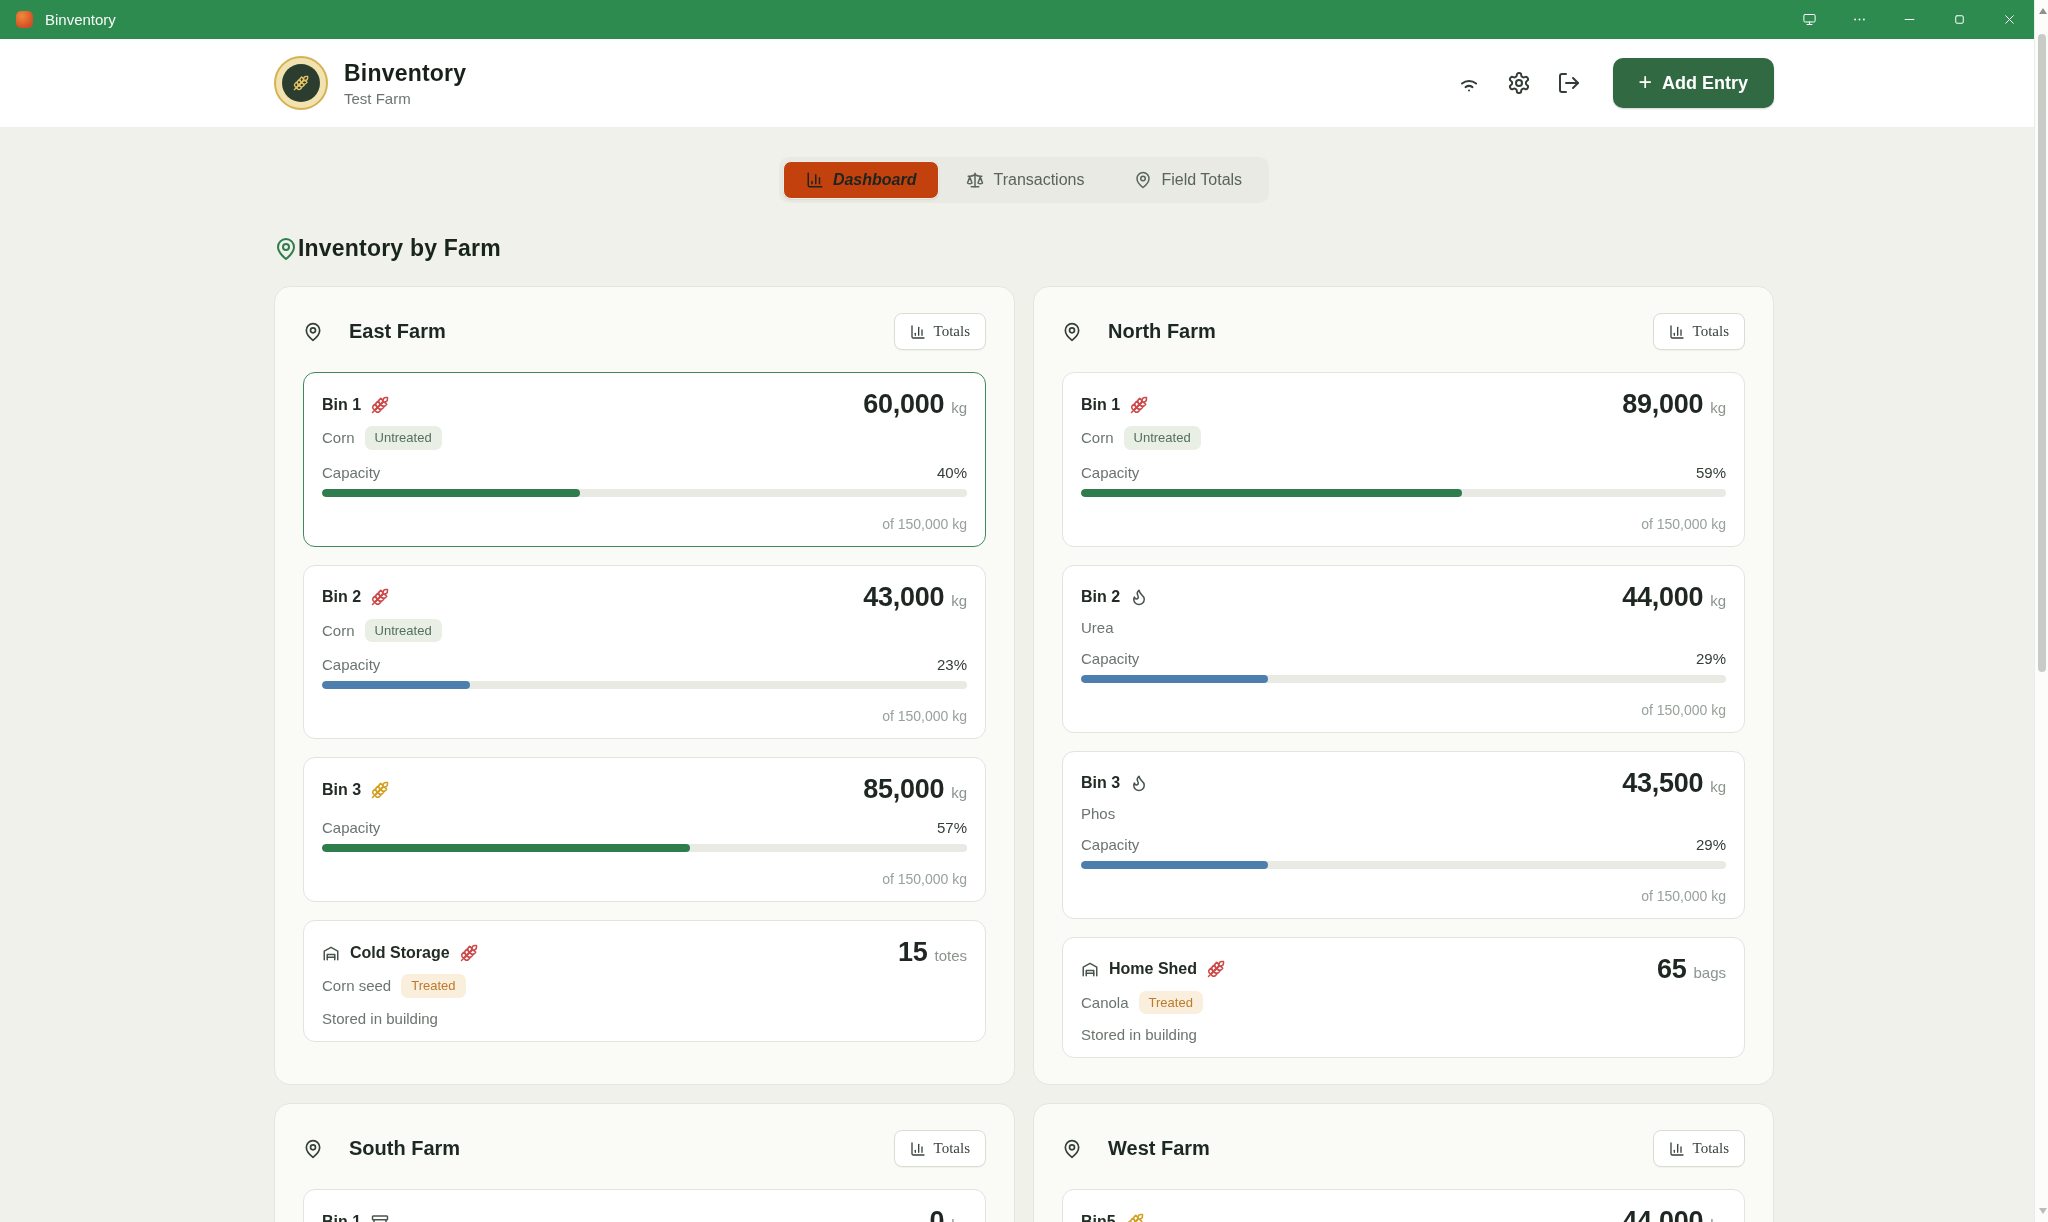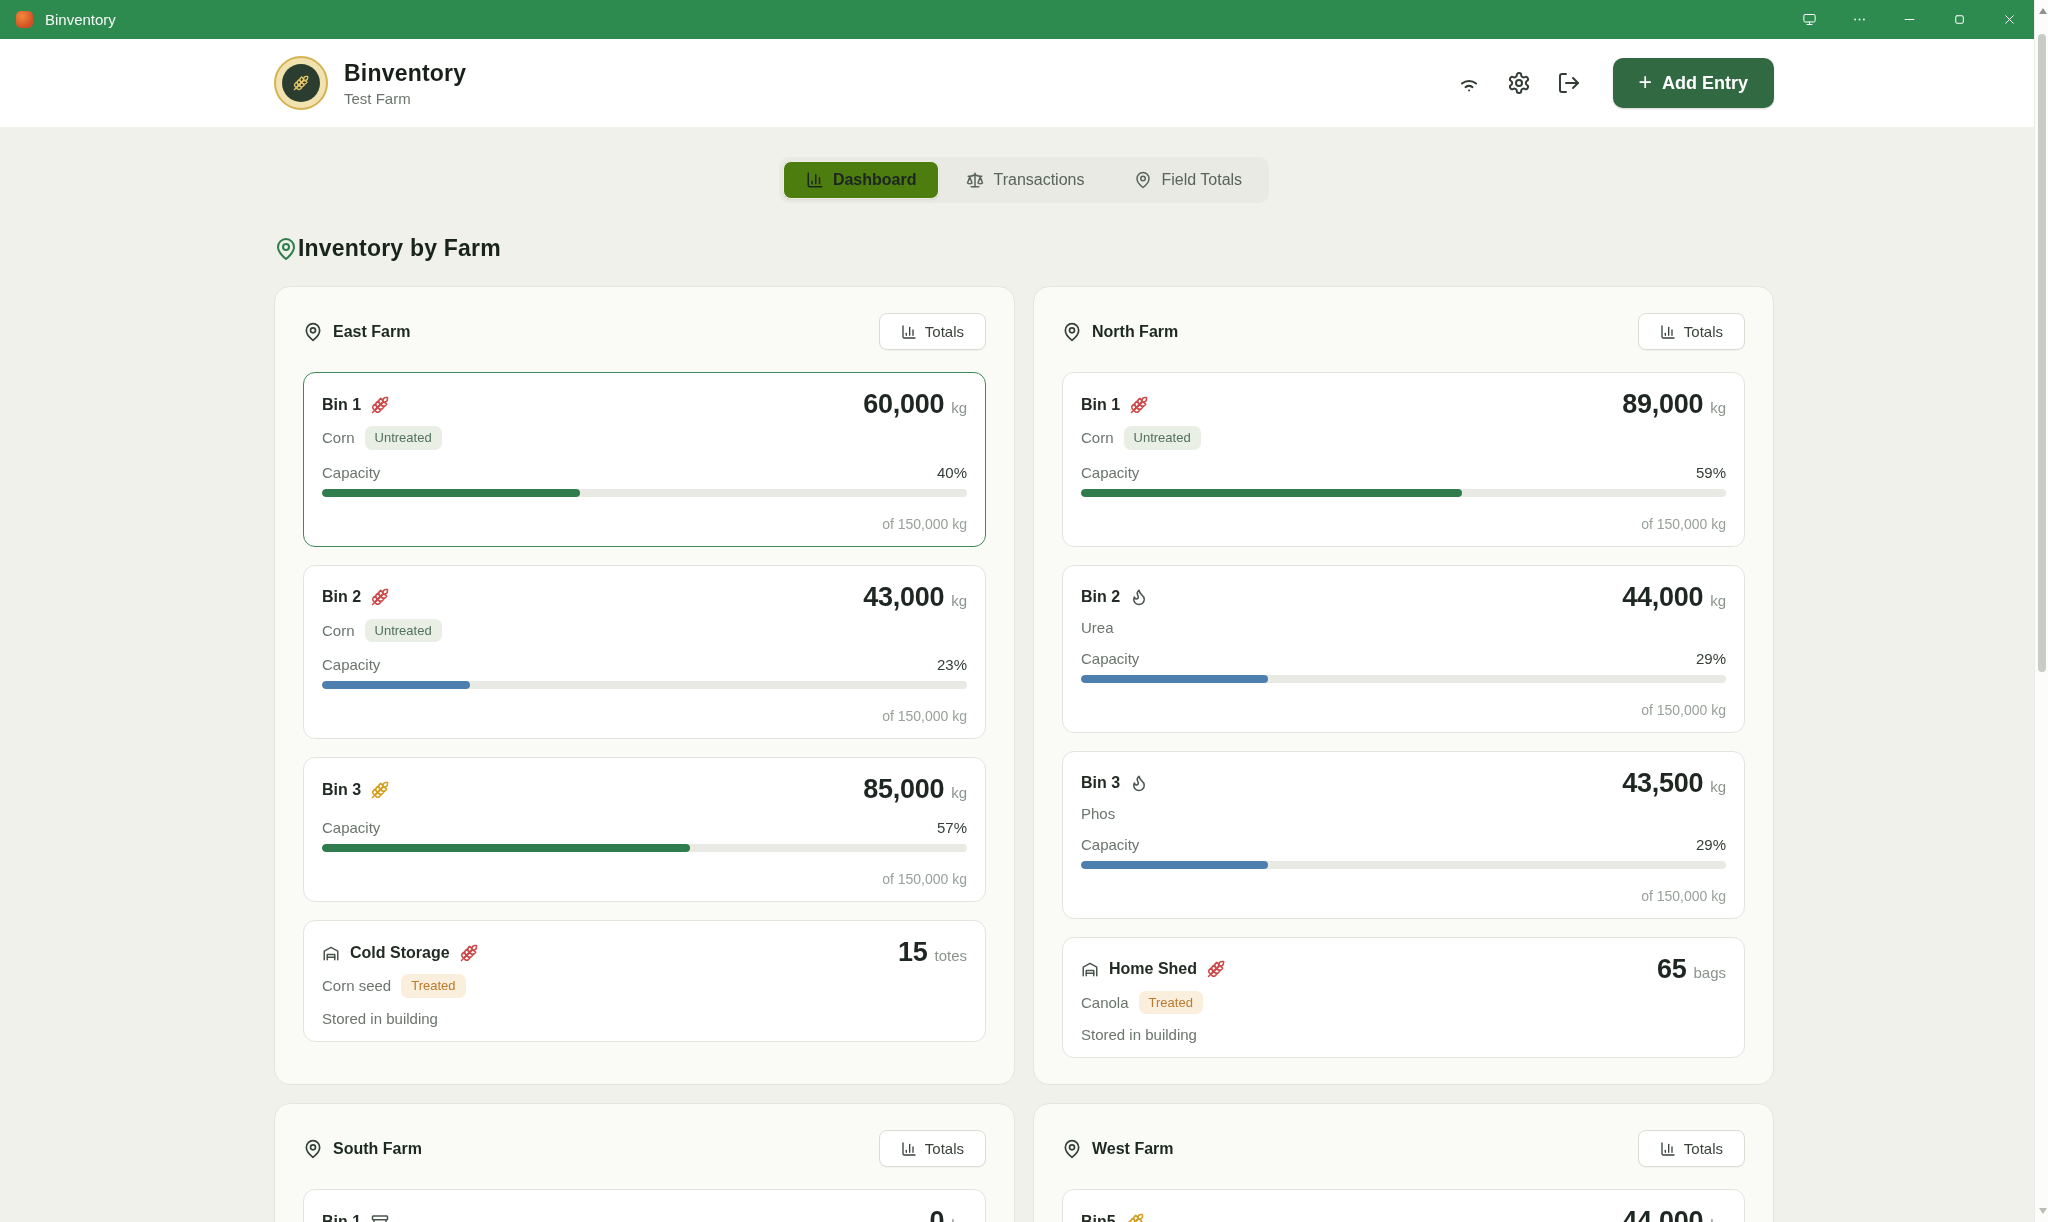--- a/index.html
+++ b/index.html
@@ -45,33 +45,33 @@
   .wifi{color:var(--wifi-green,#2dae54);}
   .hbtn{display:flex;align-items:center;justify-content:center;color:#333d36;}
   .add-entry{height:50px;padding:0 26px;margin-left:6px;background:var(--accent-green,#316942);color:#fff;border-radius:10px;font-size:18px;font-weight:600;display:flex;align-items:center;gap:10px;box-shadow:0 1px 2px rgba(0,0,0,.18);}
   .plus{font-size:23px;font-weight:500;line-height:1;margin-top:-2px;}
 
   
   .content{padding-top:30px;}
   .tabbar-wrap{display:flex;justify-content:center;}
   .tabbar{display:flex;background:#e8eae3;border-radius:10px;padding:4px;gap:4px;}
   .tab{display:flex;align-items:center;gap:9px;padding:9px 22px;font-size:16px;color:#59645d;border-radius:8px;border:1px solid transparent;}
-  .tab.active{background:#4d7c0f;color:#1c2520;font-weight:600;border-color:#edefe8;box-shadow:0 1px 2px rgba(0,0,0,.08);}
+  .tab.active{background:#c2410c;color:#1c2520;font-weight:600;border-color:#edefe8;box-shadow:0 1px 2px rgba(0,0,0,.08);font-style:italic;}
 
   
   .section-head{display:flex;align-items:center;margin:32px 0 24px;}
   .section-head h2{font-size:23px;font-weight:700;color:#18241c;letter-spacing:.2px;}
 
   
   .farm-grid{display:grid;grid-template-columns:1fr 1fr;gap:18px;padding-bottom:40px;}
   .farm-card{background:#fafbf7;border:1px solid #e3e6df;border-radius:16px;padding:26px 28px;}
   .farm-head{display:flex;justify-content:space-between;align-items:center;margin-bottom:22px;}
-  .farm-title{display:flex;align-items:center;gap:10px;font-size:16px;font-weight:700;color:#1d2822;}
+  .farm-title{display:flex;align-items:center;gap:26px;font-size:20px;font-weight:700;color:#1d2822;}
   .farm-title .ic{color:#333f37;}
-  .totals-btn{display:flex;align-items:center;gap:8px;background:#fff;border:1px solid #d9ded3;border-radius:8px;padding:9px 21px;font-size:15px;color:#39423b;box-shadow:0 1px 1px rgba(0,0,0,.04);}
+  .totals-btn{display:flex;align-items:center;gap:8px;background:#fff;border:1px solid #d9ded3;border-radius:8px;padding:9px 15px;font-size:15px;color:#39423b;box-shadow:0 1px 1px rgba(0,0,0,.04);font-family:Liberation Serif, serif;}
 
   .bins{display:flex;flex-direction:column;gap:18px;}
   .bin-card{background:#fff;border:1px solid #e2e5de;border-radius:12px;padding:16px 18px 14px;}
   .bin-card.selected{border:1.5px solid var(--selected-green,#3f8a58);}
   .row{display:flex;justify-content:space-between;align-items:center;}
   .bin-title{display:flex;align-items:center;gap:10px;}
   .bin-name{font-size:16px;font-weight:700;color:#222b24;}
   .qty{display:flex;align-items:baseline;gap:7px;}
   .amount{font-size:27px;font-weight:700;color:#1e2722;letter-spacing:-.3px;}
   .unit{font-size:15px;color:#8b948d;}

